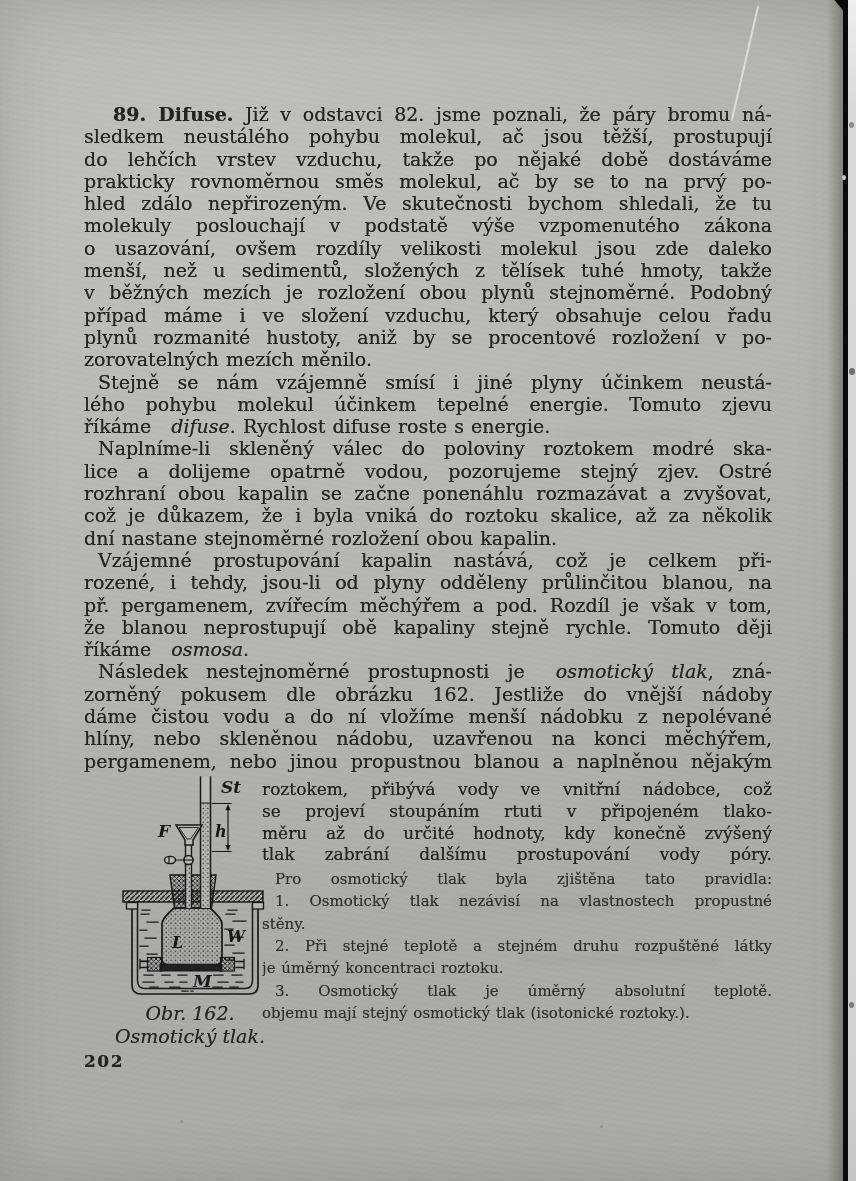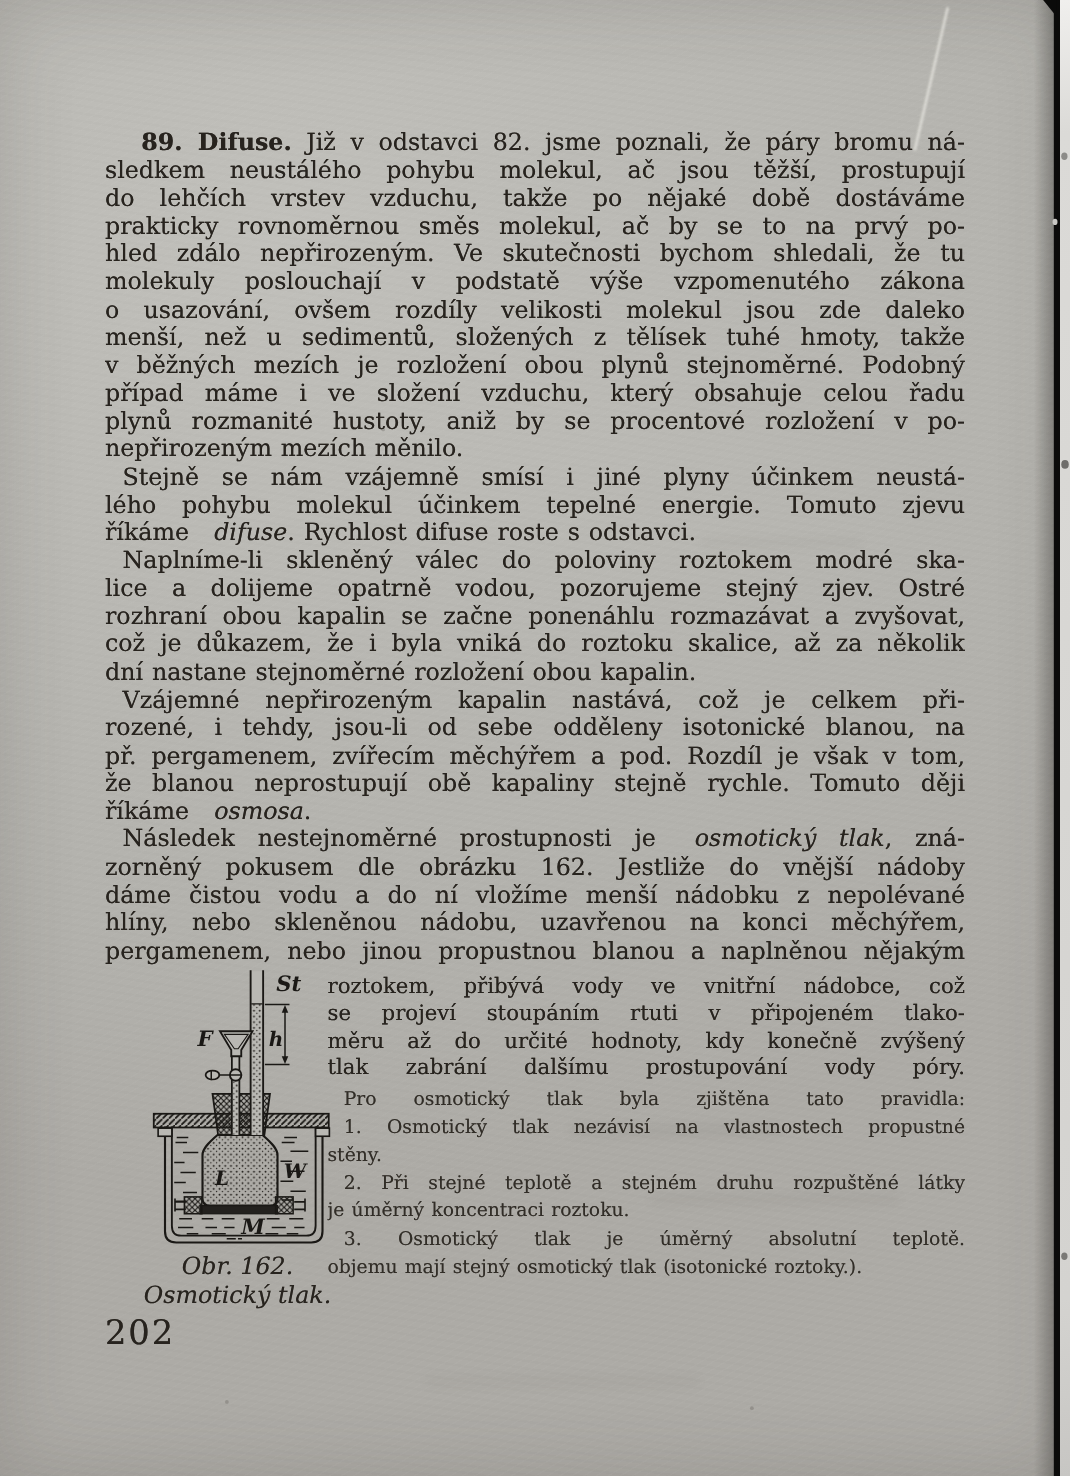--- a/index.html
+++ b/index.html
@@ -48,21 +48,21 @@
   .rules{margin-top:2px;}
   .rl{font-size:15px;line-height:22.3px;height:22.3px;overflow:hidden;
       color:#312d27;text-align:justify;text-align-last:justify;word-spacing:1px;
       text-shadow:0 0 0.4px rgba(44,40,34,0.5);}
   .rl.end{text-align-last:left;}
   .rl.ind{text-indent:13px;}
 
   .figwrap{position:absolute;left:110px;top:775px;width:160px;height:230px;}
   .caption{position:absolute;left:107px;top:1002px;width:166px;text-align:center;
       font-size:19px;line-height:23px;color:#27231e;text-shadow:0 0 0.4px rgba(32,28,22,0.6);font-style:italic;}
-  .pageno{position:absolute;left:84px;top:1051px;font-size:27px;font-weight:normal;
+  .pageno{position:absolute;left:84px;top:1051px;font-size:17px;font-weight:bold;
       color:#27231e;letter-spacing:1.5px;text-shadow:0 0 0.5px rgba(32,28,22,0.7);}
 
   .flabel{font-family:"DejaVu Serif",serif;font-style:italic;font-weight:bold;fill:#1a1815;}
 </style>
 </head>
 <body>
 
 <div class="page">
   <div class="grain"></div>
 
@@ -82,34 +82,34 @@
     <div class="bl">sledkem neustálého pohybu molekul, ač jsou těžší, prostupují</div>
     <div class="bl">do lehčích vrstev vzduchu, takže po nějaké době dostáváme</div>
     <div class="bl">prakticky rovnoměrnou směs molekul, ač by se to na prvý po-</div>
     <div class="bl">hled zdálo nepřirozeným. Ve skutečnosti bychom shledali, že tu</div>
     <div class="bl">molekuly poslouchají v podstatě výše vzpomenutého zákona</div>
     <div class="bl">o usazování, ovšem rozdíly velikosti molekul jsou zde daleko</div>
     <div class="bl">menší, než u sedimentů, složených z tělísek tuhé hmoty, takže</div>
     <div class="bl">v běžných mezích je rozložení obou plynů stejnoměrné. Podobný</div>
     <div class="bl">případ máme i ve složení vzduchu, který obsahuje celou řadu</div>
     <div class="bl">plynů rozmanité hustoty, aniž by se procentové rozložení v po-</div>
-    <div class="bl end">nepřirozeným mezích měnilo.</div>
+    <div class="bl end">zorovatelných mezích měnilo.</div>
 
     <div class="bl ind14">Stejně se nám vzájemně smísí i jiné plyny účinkem neustá-</div>
     <div class="bl">lého pohybu molekul účinkem tepelné energie. Tomuto zjevu</div>
-    <div class="bl end"><span>říkáme </span><span class="it">difuse</span><span>. Rychlost difuse roste s odstavci.</span></div>
+    <div class="bl end"><span>říkáme </span><span class="it">difuse</span><span>. Rychlost difuse roste s energie.</span></div>
 
     <div class="bl ind14">Naplníme-li skleněný válec do poloviny roztokem modré ska-</div>
     <div class="bl">lice a dolijeme opatrně vodou, pozorujeme stejný zjev. Ostré</div>
     <div class="bl">rozhraní obou kapalin se začne ponenáhlu rozmazávat a zvyšovat,</div>
     <div class="bl">což je důkazem, že i byla vniká do roztoku skalice, až za několik</div>
     <div class="bl end">dní nastane stejnoměrné rozložení obou kapalin.</div>
 
-    <div class="bl ind14">Vzájemné nepřirozeným kapalin nastává, což je celkem při-</div>
-    <div class="bl">rozené, i tehdy, jsou-li od sebe odděleny isotonické blanou, na</div>
+    <div class="bl ind14">Vzájemné prostupování kapalin nastává, což je celkem při-</div>
+    <div class="bl">rozené, i tehdy, jsou-li od plyny odděleny průlinčitou blanou, na</div>
     <div class="bl">př. pergamenem, zvířecím měchýřem a pod. Rozdíl je však v tom,</div>
     <div class="bl">že blanou neprostupují obě kapaliny stejně rychle. Tomuto ději</div>
     <div class="bl end"><span>říkáme </span><span class="it">osmosa</span><span>.</span></div>
 
     <div class="bl ind14"><span>Následek nestejnoměrné prostupnosti je </span><span class="it">osmotický tlak</span><span>, zná-</span></div>
     <div class="bl">zorněný pokusem dle obrázku 162. Jestliže do vnější nádoby</div>
     <div class="bl">dáme čistou vodu a do ní vložíme menší nádobku z nepolévané</div>
     <div class="bl">hlíny, nebo skleněnou nádobu, uzavřenou na konci měchýřem,</div>
     <div class="bl">pergamenem, nebo jinou propustnou blanou a naplněnou nějakým</div>
   </div>

